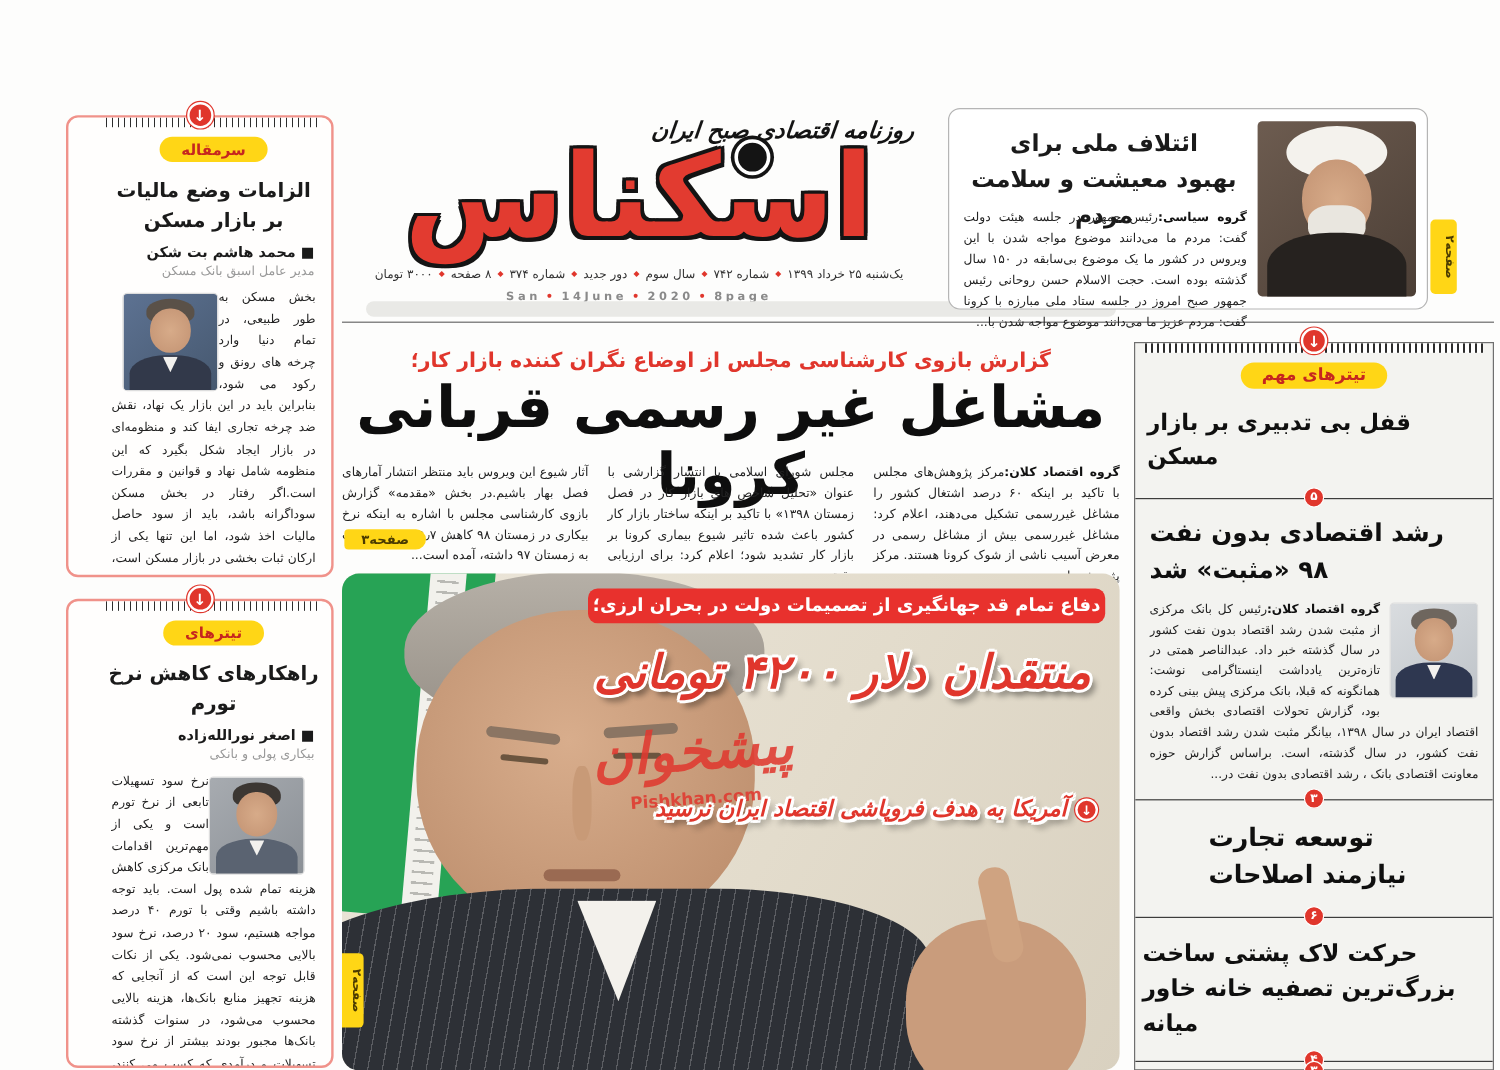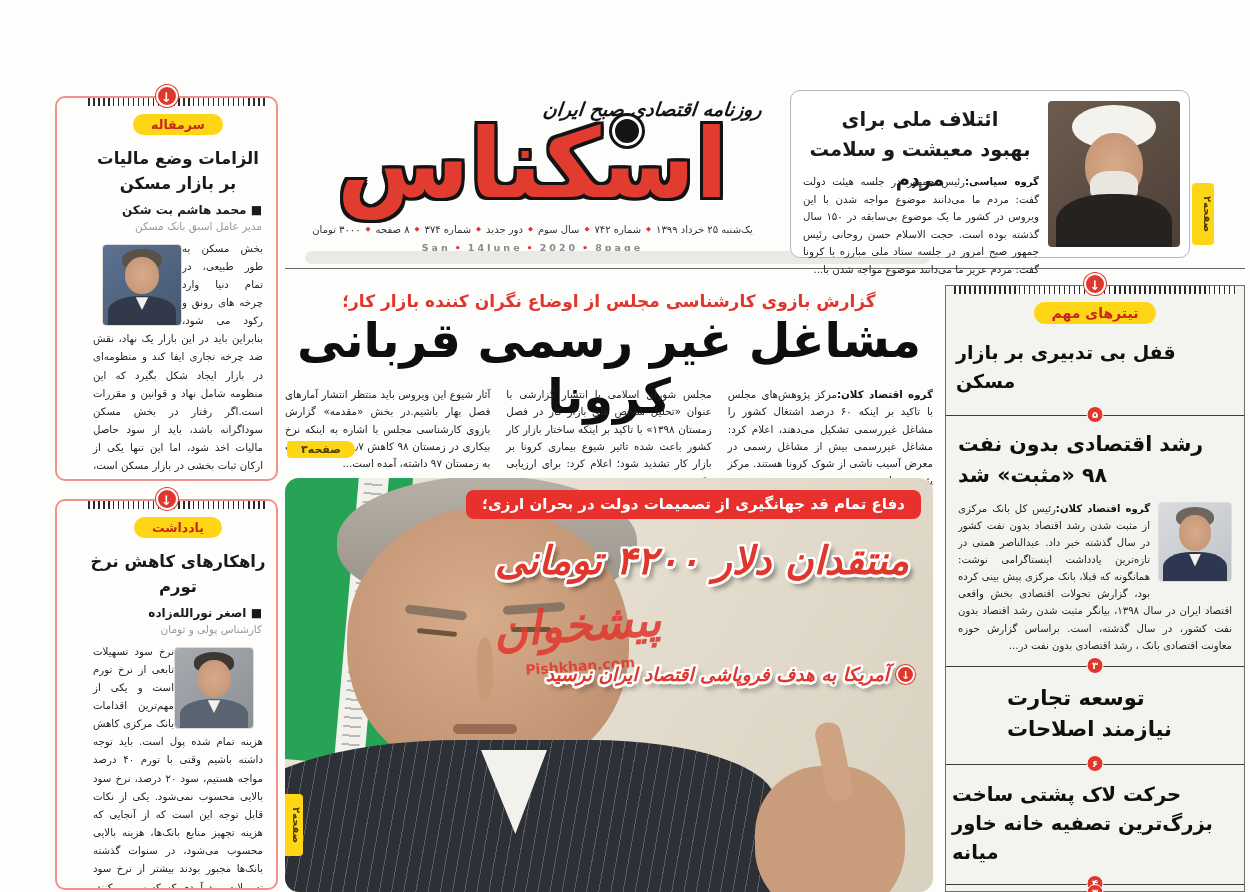--- a/index.html
+++ b/index.html
@@ -109,21 +109,21 @@
   #mp-eye2{left:226px;top:149px;width:40px;height:5px;border-radius:3px;background:#6b553f;}
   #mp-nose{left:192px;top:160px;width:16px;height:62px;border-radius:40%;background:#c89a77;}
   #mp-mouth{left:168px;top:246px;width:64px;height:10px;border-radius:5px;background:#9a6a52;}
   #mp-suit{left:-50px;top:262px;width:540px;height:180px;border-radius:42% 34% 0 0;background:#2d3036;
           background-image:repeating-linear-gradient(100deg,rgba(255,255,255,.22) 0 1px,transparent 1px 12px);}
   #mp-shirt{left:196px;top:272px;width:66px;height:84px;background:#f3f1ec;clip-path:polygon(0 0,100% 0,52% 100%);}
   #mp-hand{right:28px;bottom:-24px;width:150px;height:150px;border-radius:45%;background:#c99c7c;}
   #mp-finger{right:86px;bottom:90px;width:26px;height:80px;border-radius:12px;background:#cfa381;transform:rotate(-12deg);}
 
   #mp-banner{position:absolute;top:12px;right:12px;background:#e8312d;color:#fff;font-weight:bold;
-          font-size:15px;padding:5px 16px 6px;border-radius:8px;z-index:5;}
+          font-size:15px;padding:5px 4px 6px;border-radius:8px;z-index:5;}
   .outline-red{color:#e0362c;font-weight:900;
           text-shadow:-2px -2px 0 #fff,2px -2px 0 #fff,-2px 2px 0 #fff,2px 2px 0 #fff,
                       0 -2.5px 0 #fff,0 2.5px 0 #fff,-2.5px 0 0 #fff,2.5px 0 0 #fff,
                       4px 5px 5px rgba(0,0,0,.45);font-style:italic;}
   #mp-h1{position:absolute;top:60px;right:16px;width:430px;text-align:center;font-size:39px;z-index:5;}
   #mp-h2{position:absolute;top:122px;right:16px;width:430px;text-align:center;font-size:39px;z-index:5;}
   #mp-sub{position:absolute;top:186px;right:18px;display:flex;align-items:center;gap:7px;z-index:5;}
   #mp-sub .txt{font-size:18.5px;}
   #mp-sub .mini-circle{position:static;transform:none;width:19px;height:19px;line-height:18px;font-size:11px;flex:0 0 auto;}
   #watermark{position:absolute;left:208px;top:120px;width:170px;text-align:center;z-index:4;opacity:.88;
@@ -174,24 +174,24 @@
         <span>بخش مسکن به طور طبیعی، در تمام دنیا وارد چرخه های رونق و رکود می شود، بنابراین باید در این بازار یک نهاد، نقش ضد چرخه تجاری ایفا کند و منظومه‌ای در بازار ایجاد شکل بگیرد که این منظومه شامل نهاد و قوانین و مقررات است.اگر رفتار در بخش مسکن سوداگرانه باشد، باید از سود حاصل مالیات اخذ شود، اما این تنها یکی از ارکان ثبات بخشی در بازار مسکن است، ضمن این که نمی توان انتظار داشت که در شرایطی که فضای اقتصاد کلان و متغیرهای کلیدی در این بازار دچار نوسان شدند، بازار مسکن نیز از این التهابات آسیب نبیند. وی افزود: بنابراین اخذ مالیات به تنهایی نمی تواند شرایط ثبات در بازار مسکن را فراهم کند، بلکه منظومه ای از فعالیت‌ها را باید در بازار مسکن شکل داد...</span>
       </div>
 
     </div>
   </div>
 
   <div class="box-red" style="top:499px;left:55px;height:391px;">
     <span class="circle-icon">↓</span>
     <div class="inner">
       <div class="stripe"></div>
-      <span class="badge-yellow">یادداشت</span>
+      <span class="badge-yellow">تیترهای</span>
       <div class="b-title">راهکارهای کاهش نرخ تورم</div>
       <div class="b-author">■ اصغر نورالله‌زاده</div>
-      <div class="b-role">کارشناس پولی و تومان</div>
+      <div class="b-role">بیکاری پولی و بانکی</div>
       <div class="b-body">
         <span class="portrait ph-nour pfloat-r" style="display:block;">
           <div class="p-hair"></div>
             <div class="p-face"></div>
             <div class="p-body"></div>
             <div class="p-shirt"></div>
         </span>
         <span>نرخ سود تسهیلات تابعی از نرخ تورم است و یکی از مهم‌ترین اقدامات بانک مرکزی کاهش هزینه تمام شده پول است. باید توجه داشته باشیم وقتی با تورم ۴۰ درصد مواجه هستیم، سود ۲۰ درصد، نرخ سود بالایی محسوب نمی‌شود. یکی از نکات قابل توجه این است که از آنجایی که هزینه تجهیز منابع بانک‌ها، هزینه بالایی محسوب می‌شود، در سنوات گذشته بانک‌ها مجبور بودند بیشتر از نرخ سود تسهیلات و درآمدی که کسب می کنند، هزینه بدهند تا منابع کسب کنند. به همین دلیل تصمیم گرفته شد که نرخ سود روزشمار به ماه شمار تبدیل شود. به همین دلیل در پایان سال مالی ۹۸، ترازنامه تعدادی از بانک‌ها با این تصمیم به اجرا رسیده، مثبت شد. از این طریق به پایداری شبکه بانکی کشور کمک موثری شد...</span>
       </div>
 

